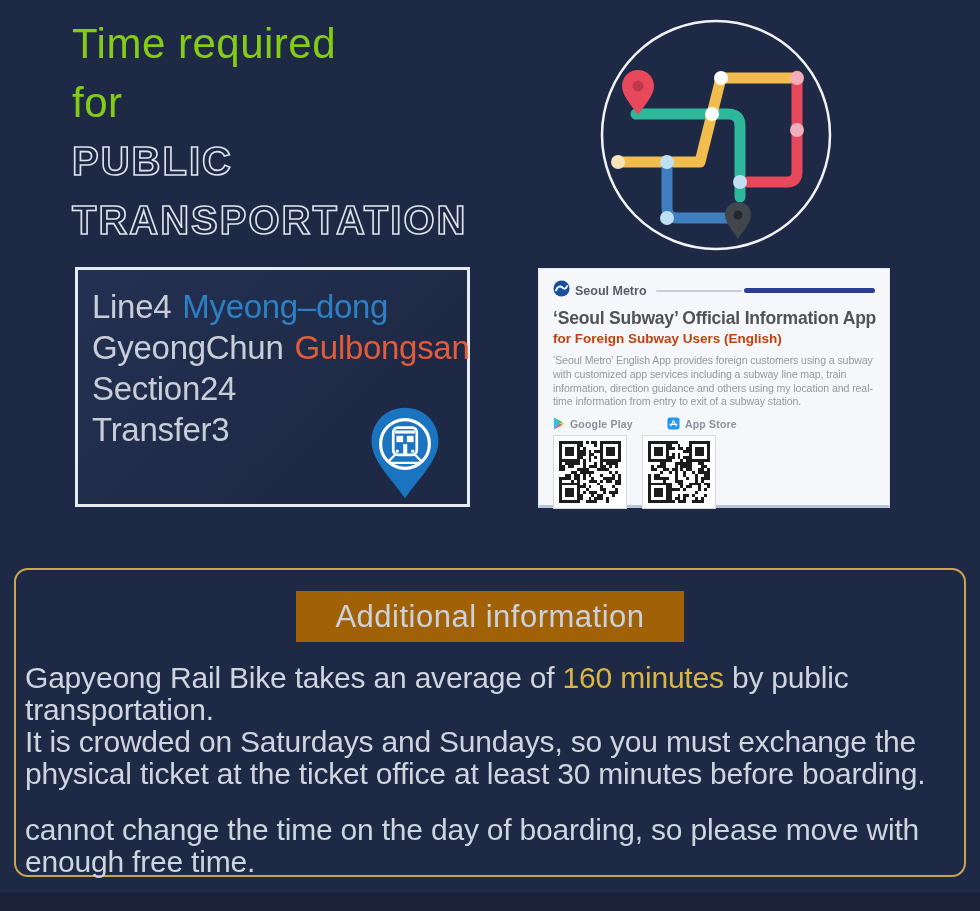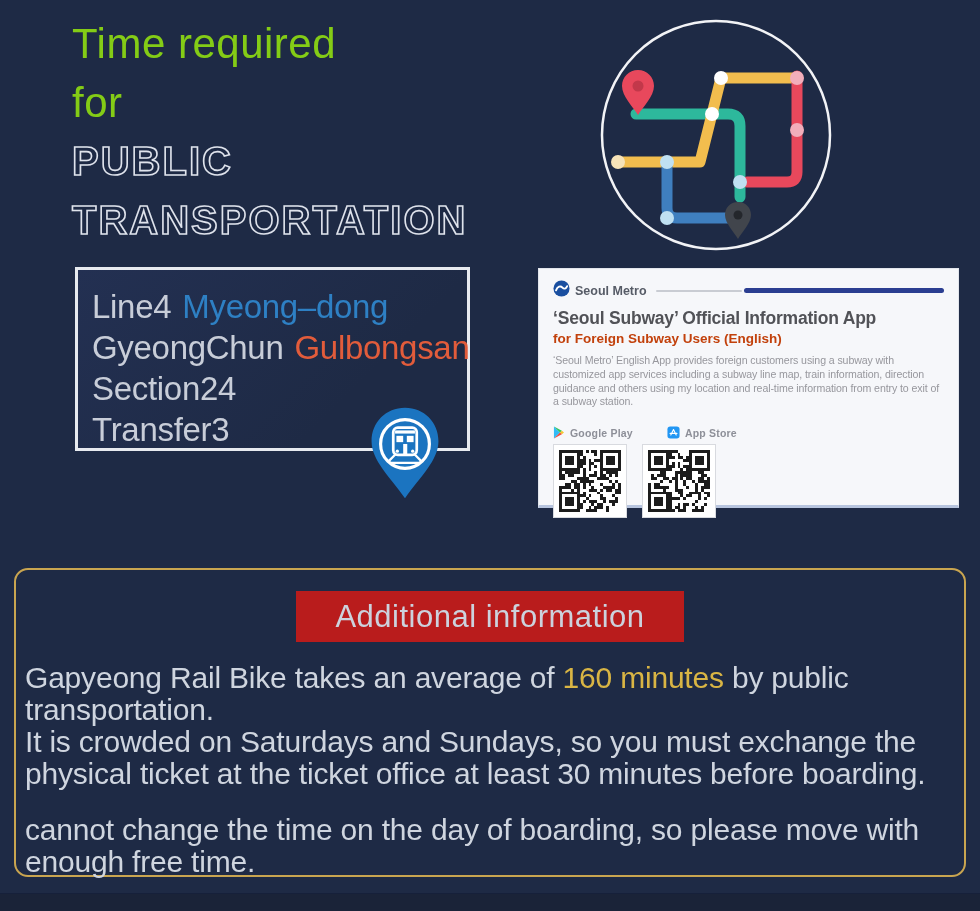--- a/index.html
+++ b/index.html
@@ -9,54 +9,54 @@
   
   .title-block{position:absolute;left:72px;top:14px;color:#d8dde6;}
   .title-thin{font-size:42px;font-weight:400;letter-spacing:0.5px;line-height:59px;color:#84cc16;}
   .title-outline{font-size:40px;font-weight:700;letter-spacing:2px;line-height:59px;
     color:rgba(30,42,69,0.1);-webkit-text-stroke:1.6px #dfe3ec;}
 
   
   .metro-circle{position:absolute;left:596px;top:15px;width:240px;height:240px;}
 
   
-  .route-box{position:absolute;left:75px;top:267px;width:395px;height:184px;box-sizing:border-box;
+  .route-box{position:absolute;left:75px;top:267px;width:395px;height:240px;box-sizing:border-box;
     border:3px solid #e7eaef;background:linear-gradient(135deg,#233052 0%,#1e2a45 70%);}
   .route-rows{position:absolute;left:14px;top:16px;}
   .route-row{font-size:33px;line-height:41px;letter-spacing:-0.3px;color:#c8cdd8;white-space:nowrap;}
   .route-row .station{margin-left:11px;}
   .c-blue{color:#2e80c4;}
   .c-orange{color:#e25c3b;}
   .c-gold{color:#d9b544;}
   .route-pin{position:absolute;left:286px;top:136px;width:82px;height:94px;}
 
   
-  .app-card{position:absolute;left:538px;top:268px;width:421px;height:240px;box-sizing:border-box;
+  .app-card{position:absolute;left:538px;top:268px;width:352px;height:240px;box-sizing:border-box;
     background:#f6f7fa;border:1px solid #e2e5ec;border-bottom:3px solid #b7c4de;padding:11px 14px;}
   .card-header{display:flex;align-items:center;}
   .brand-label{font-size:12.5px;font-weight:600;color:#565b66;margin-left:5px;white-space:nowrap;}
   .hdr-line-thin{height:2px;background:#c9ccd3;width:86px;margin-left:9px;border-radius:1px;}
   .hdr-line-thick{height:5px;background:#2b3e91;flex:1;margin-left:2px;border-radius:3px;}
   .card-title{font-size:17.5px;font-weight:700;color:#515257;margin-top:7px;letter-spacing:-0.2px;white-space:nowrap;}
   .card-subtitle{font-size:13.5px;font-weight:700;color:#c2410c;margin-top:2px;}
   .card-desc{font-size:10.6px;line-height:13.8px;color:#97979d;margin-top:8px;letter-spacing:-0.1px;}
-  .stores-row{display:flex;align-items:center;margin-top:17px;}
+  .stores-row{display:flex;align-items:center;margin-top:8px;}
   .store-badge{display:flex;align-items:center;}
   .store-badge + .store-badge{margin-left:34px;}
   .store-label{font-size:10.5px;font-weight:700;color:#8d8f98;margin-left:5px;letter-spacing:0.2px;}
   .qr-row{display:flex;margin-top:5px;}
   .qr{width:74px;height:74px;box-sizing:border-box;background:#fff;border:1px solid #d8dadf;
     padding:5px;display:grid;grid-template-columns:repeat(21,1fr);grid-template-rows:repeat(21,1fr);}
   .qr + .qr{margin-left:15px;}
   .qr .m{background:#1c1c1c;}
 
   
   .info-box{position:absolute;left:14px;top:568px;width:952px;height:309px;box-sizing:border-box;
     border:2px solid #c9a550;border-radius:14px;}
-  .info-heading{position:absolute;left:280px;top:21px;width:388px;height:51px;background:#b91c1c;
+  .info-heading{position:absolute;left:280px;top:21px;width:388px;height:51px;background:#a16207;
     font-size:31px;font-weight:400;color:#ccd2dd;text-align:center;line-height:51px;letter-spacing:0.5px;}
   .info-p{position:absolute;left:9px;width:936px;font-size:30px;line-height:32px;color:#cfd5df;letter-spacing:-0.2px;}
   .p1{top:92px;}
   .p2{top:156px;}
   .p3{top:244px;}
 
   .bottom-strip{position:absolute;left:0;top:893px;width:980px;height:18px;background:#1a2338;border-top:1px solid #16203a;}
 </style>
 </head>
 <body>

